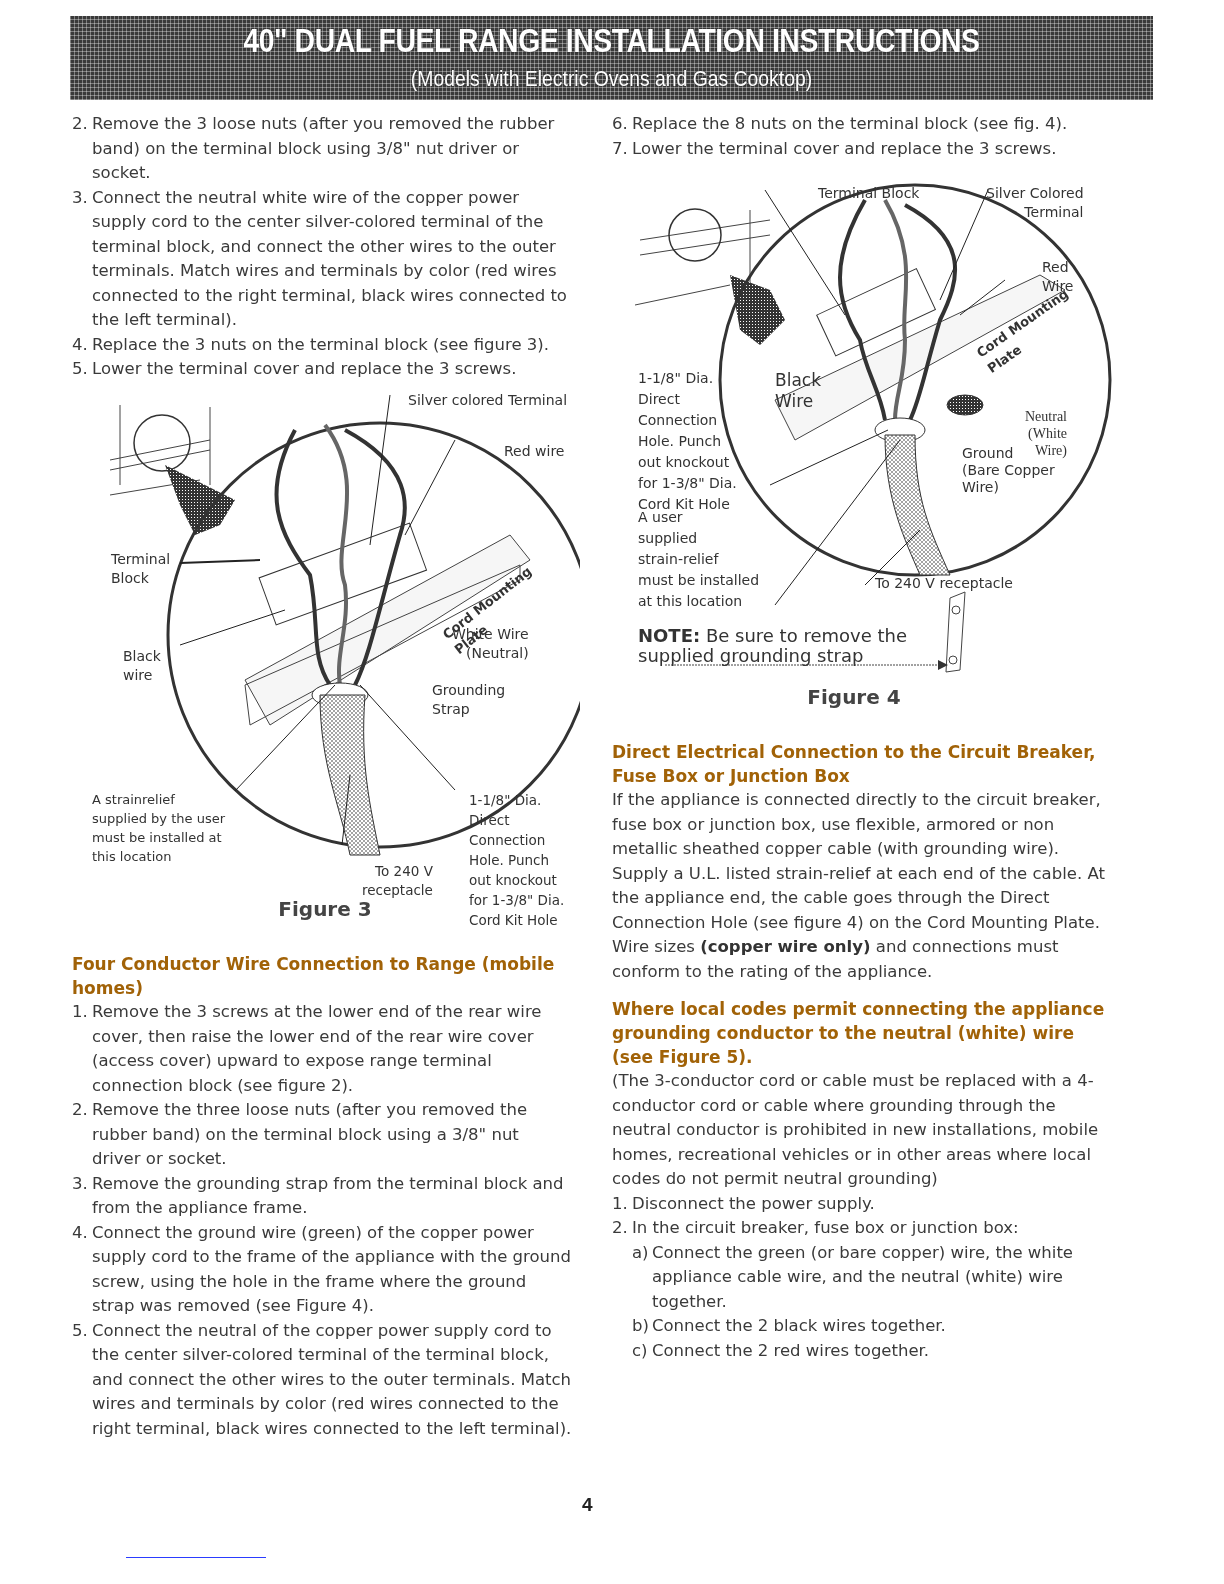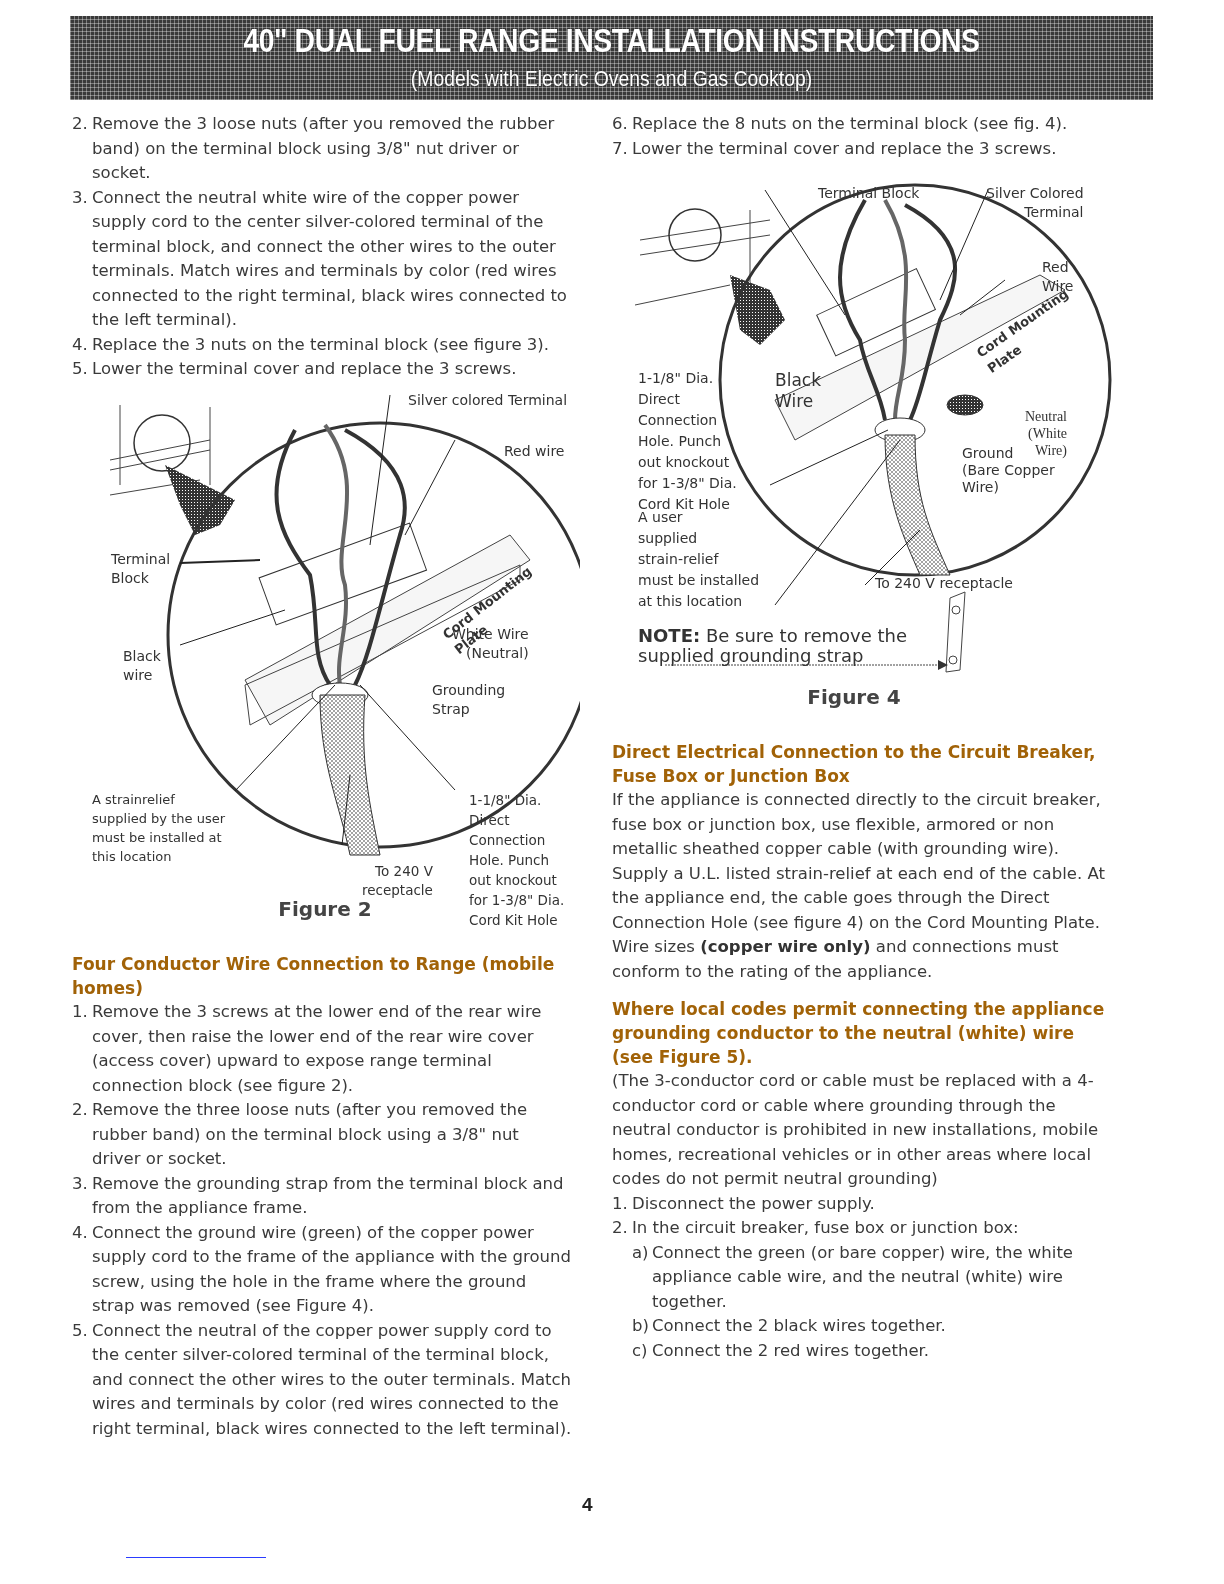--- a/index.html
+++ b/index.html
@@ -118,21 +118,21 @@
 this location</div>
   <div class="label" style="left:282px; top:457px; white-space:pre-line; font-size:13.5px; text-align:right;margin-top:20px;">To 240 V
 receptacle</div>
   <div class="label" style="left:389px; top:405px; white-space:pre-line; font-size:13.5px; line-height:20px;">1-1/8" Dia.
 Direct
 Connection
 Hole. Punch
 out knockout
 for 1-3/8" Dia.
 Cord Kit Hole</div>
-  <div class="fig-caption" style="position:absolute; left:160px; top:512px; width:170px;">Figure 2</div>
+  <div class="fig-caption" style="position:absolute; left:160px; top:512px; width:170px;">Figure 3</div>
 </div>
 
 <div class="col" style="left:72px; top:952px; width:500px;">
   <div class="heading">Four Conductor Wire Connection to Range (mobile homes)</div>
   <ol class="steps">
     <li><span class="num">1.</span><span>Remove the 3 screws at the lower end of the rear wire cover, then raise the lower end of the rear wire cover (access cover) upward to expose range terminal connection block (see figure 2).</span></li>
     <li><span class="num">2.</span><span>Remove the three loose nuts (after you removed the rubber band) on the terminal block using a 3/8" nut driver or socket.</span></li>
     <li><span class="num">3.</span><span>Remove the grounding strap from the terminal block and from the appliance frame.</span></li>
     <li><span class="num">4.</span><span>Connect the ground wire (green) of the copper power supply cord to the frame of the appliance with the ground screw, using the hole in the frame where the ground strap was removed (see Figure 4).</span></li>
     <li><span class="num">5.</span><span>Connect the neutral of the copper power supply cord to the center silver-colored terminal of the terminal block, and connect the other wires to the outer terminals. Match wires and terminals by color (red wires connected to the right terminal, black wires connected to the left terminal).</span></li>

